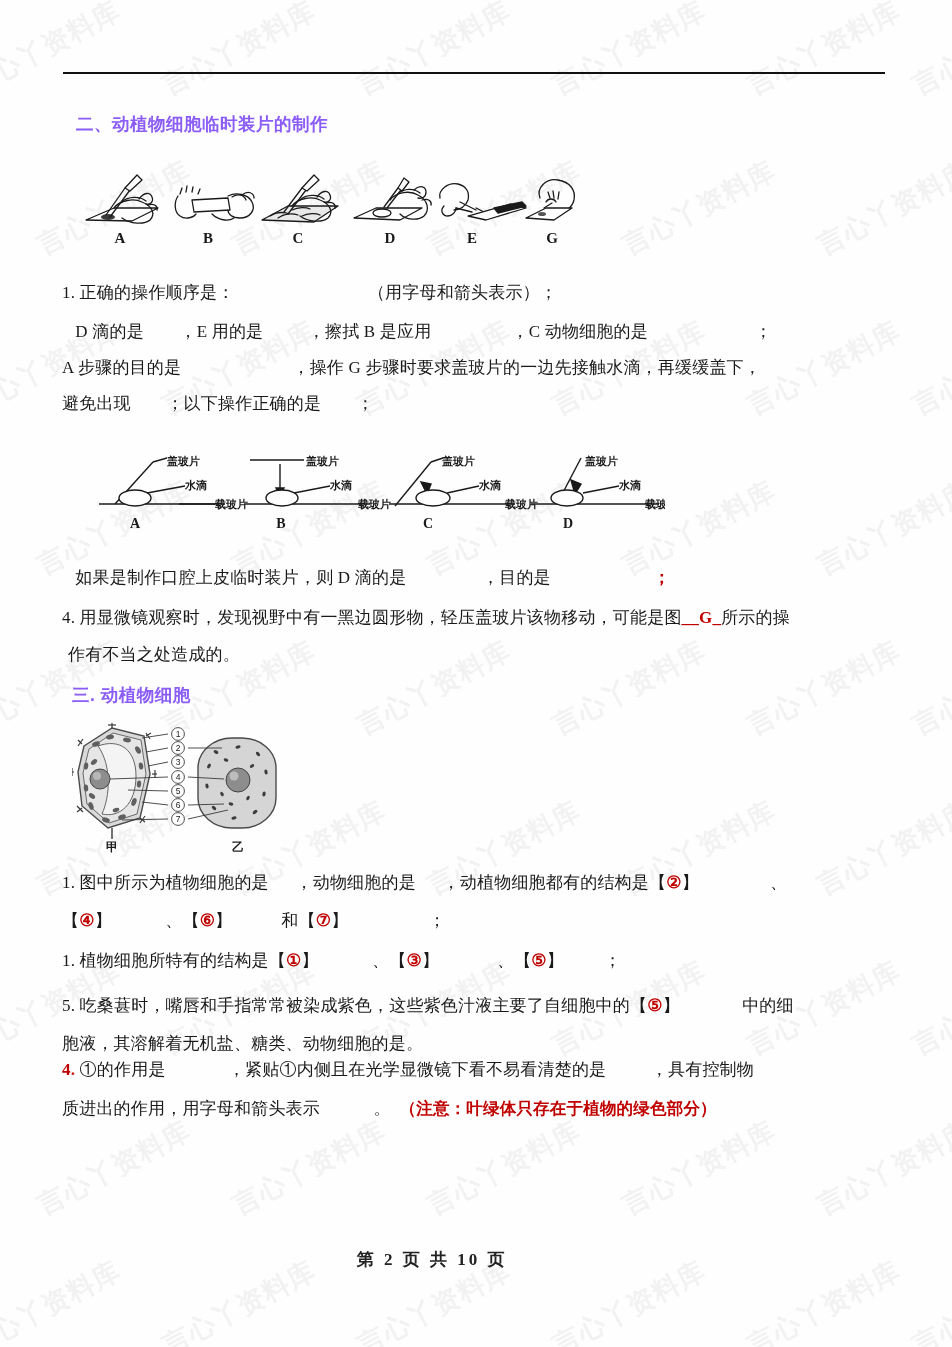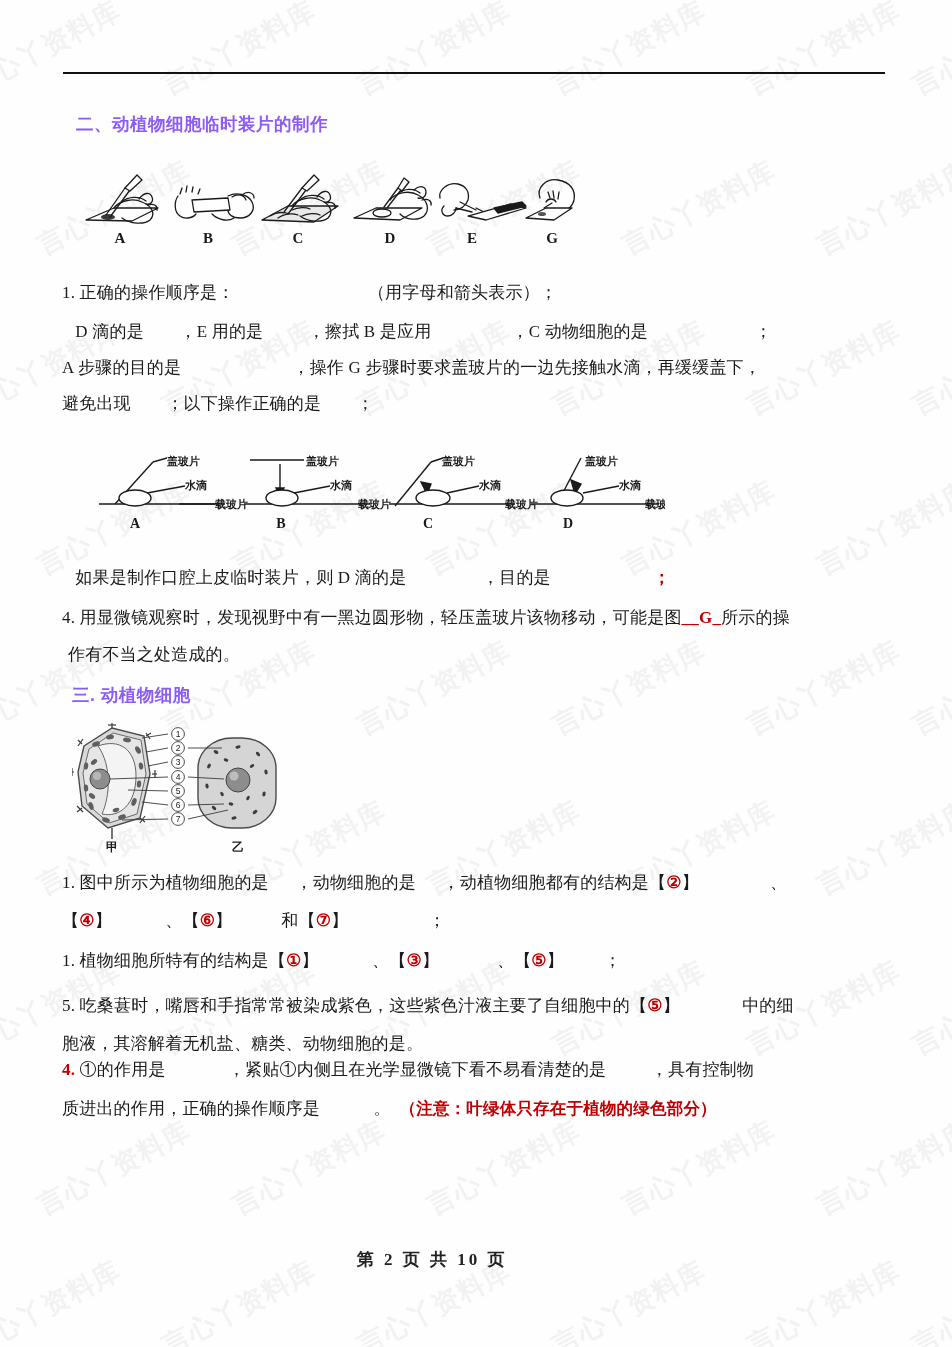--- a/index.html
+++ b/index.html
@@ -451,18 +451,18 @@
     <div class="para" style="left:62px; top:911px;"><span>【</span><span class="red">④</span><span>】            、【</span><span class="red">⑥</span><span>】           和【</span><span class="red">⑦</span><span>】                  ；</span></div>
 
     <div class="para" style="left:62px; top:951px;"><span>1. 植物细胞所特有的结构是【</span><span class="red">①</span><span>】            、【</span><span class="red">③</span><span>】             、【</span><span class="red">⑤</span><span>】         ；</span></div>
 
     <div class="para" style="left:62px; top:996px;"><span>5. 吃桑葚时，嘴唇和手指常常被染成紫色，这些紫色汁液主要了自细胞中的【</span><span class="red">⑤</span><span>】              中的细</span></div>
 
     <div class="para" style="left:62px; top:1034px;">胞液，其溶解着无机盐、糖类、动物细胞的是。</div>
 
     <div class="para" style="left:62px; top:1060px;"><span class="red">4.</span><span> ①的作用是              ，紧贴①内侧且在光学显微镜下看不易看清楚的是          ，具有控制物</span></div>
 
-    <div class="para" style="left:62px; top:1099px;"><span>质进出的作用，正确的操作顺序是            。  </span><span class="note-red">（注意：叶绿体只存在于植物的绿色部分）</span></div>
+    <div class="para" style="left:62px; top:1099px;"><span>质进出的作用，用字母和箭头表示            。  </span><span class="note-red">（注意：叶绿体只存在于植物的绿色部分）</span></div>
 
     <div class="footer">第 2 页 共 10 页</div>
 
   </div>
 </div>
 
 </body></html>

